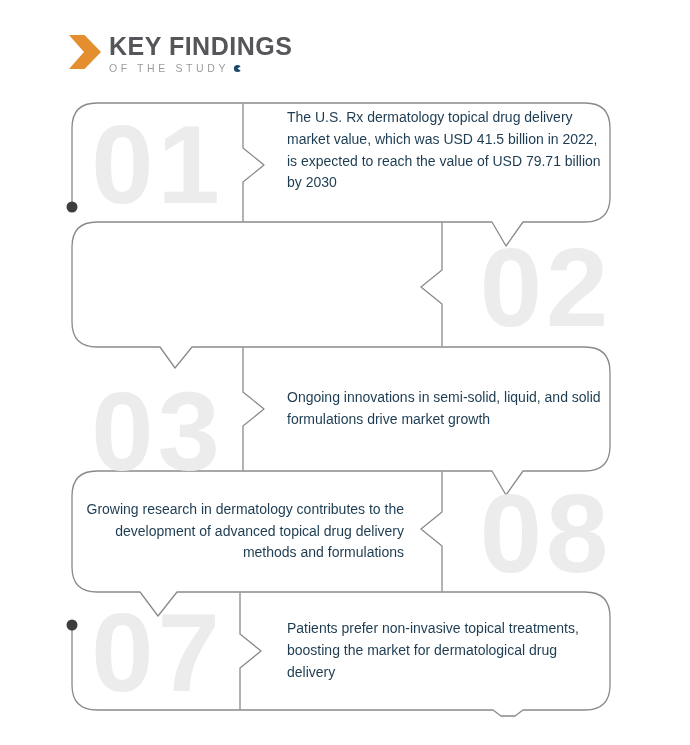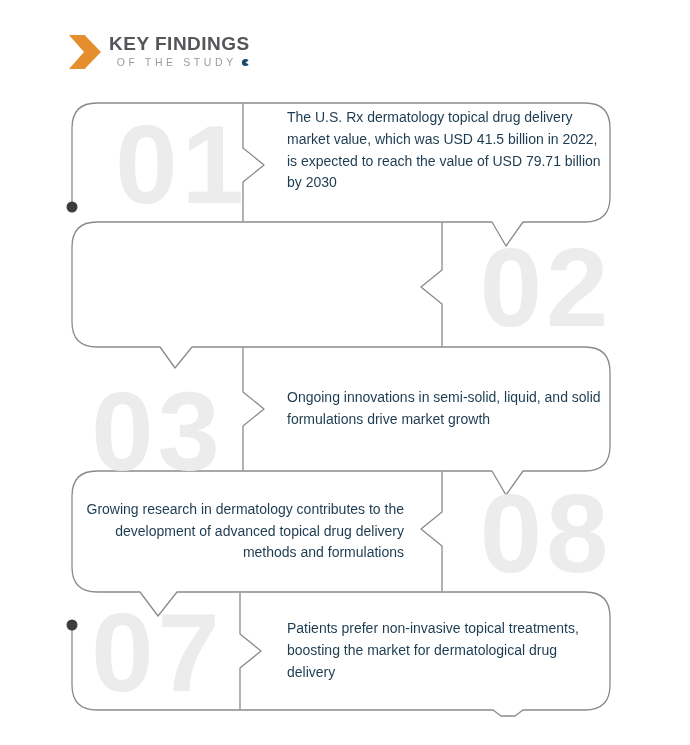--- a/index.html
+++ b/index.html
@@ -4,39 +4,39 @@
 <style>
   html,body{margin:0;padding:0;background:#ffffff;}
   body{width:690px;height:745px;position:relative;overflow:hidden;
        font-family:"Liberation Sans",sans-serif;}
   .stage{position:absolute;inset:0;}
 
   
   .header{position:absolute;left:69px;top:34px;display:flex;align-items:flex-start;gap:8px;z-index:3;}
   .logo-arrow{display:block;margin-top:1px;}
   .titles{display:flex;flex-direction:column;}
-  .page-title{margin:0;font-size:19px;font-weight:bold;letter-spacing:0.5px;
+  .page-title{margin:0;font-size:25px;font-weight:bold;letter-spacing:0.5px;
               color:var(--title-gray,#55565a);line-height:1;}
-  .subline{display:flex;align-items:center;gap:4px;margin-top:4px;justify-content:flex-end;}
+  .subline{display:flex;align-items:center;gap:4px;margin-top:4px;}
   .page-subtitle{font-size:10.5px;font-weight:500;letter-spacing:3.6px;
                  color:var(--subtitle-gray,#9b9b9b);line-height:1;}
 
   
   .chain-svg{position:absolute;left:0;top:0;z-index:0;}
   .chain-path{fill:none;stroke:var(--outline-gray,#8a8a8a);stroke-width:1.3;
               stroke-linejoin:round;stroke-linecap:round;}
   .divider-path{fill:none;stroke:var(--outline-gray,#8a8a8a);stroke-width:1.3;
                 stroke-linejoin:round;}
   .end-dot{fill:var(--dot-charcoal,#3d3d3d);}
 
   
   .num{position:absolute;z-index:1;display:flex;align-items:center;justify-content:center;
        font-size:112px;font-weight:bold;letter-spacing:4px;line-height:1;
        color:var(--number-watermark,#ececec);user-select:none;}
-  .n1{left:72px;top:108px;width:171px;height:114px;padding-left:24px;}
+  .n1{left:72px;top:108px;width:171px;height:114px;}
   .n2{left:440px;top:228px;width:212px;height:119px;}
   .n3{left:72px;top:372px;width:171px;height:119px;}
   .n4{left:440px;top:476px;width:212px;height:116px;}
   .n5{left:72px;top:596px;width:171px;height:114px;}
 
   
   .txt{position:absolute;z-index:2;display:flex;align-items:center;
        color:var(--body-text-navy,#1d3c51);font-size:14px;line-height:1.55;
        font-weight:500;}
   .txt.right{text-align:right;justify-content:flex-end;}

